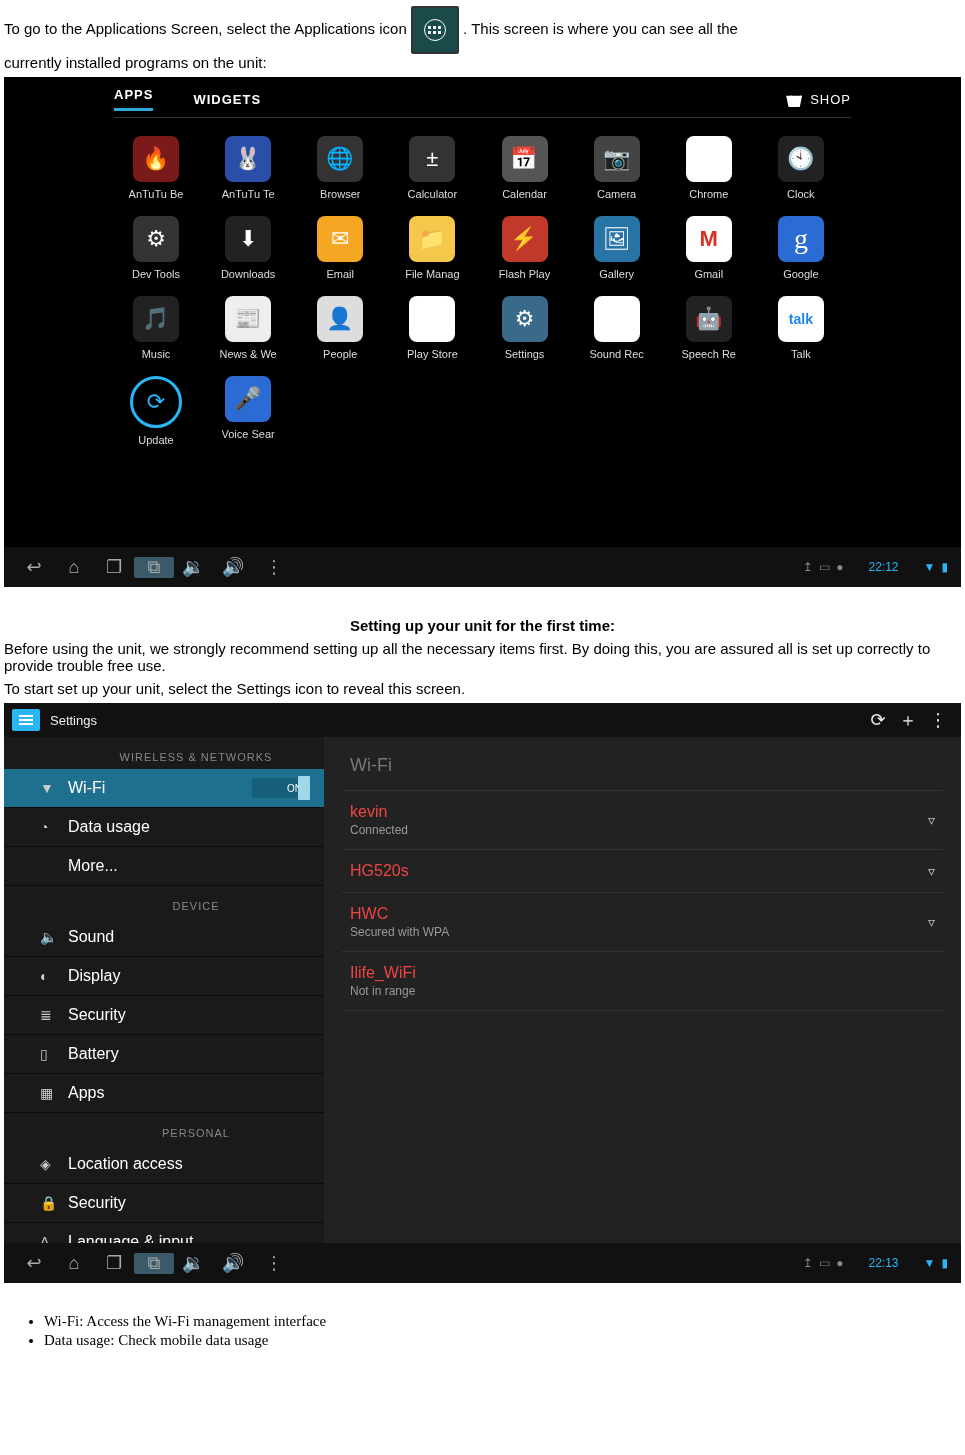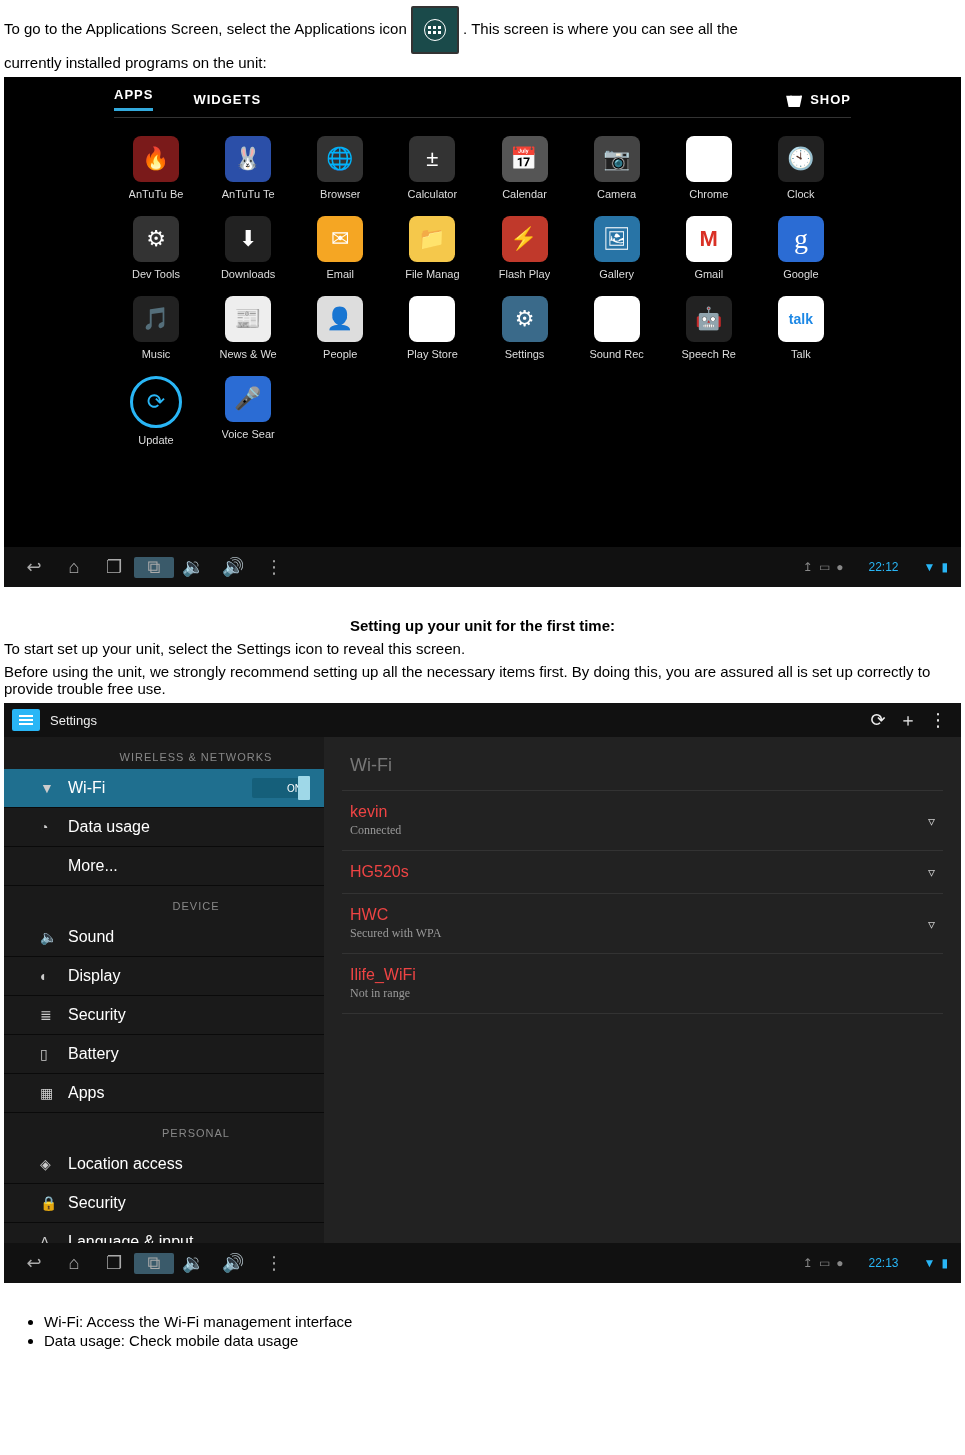--- a/index.html
+++ b/index.html
@@ -8,21 +8,21 @@
   .inline-icon { display:inline-block; width:44px; height:44px; background:#1a4a4a; border:2px solid #333; vertical-align:middle; position:relative; border-radius:2px;}
   .inline-icon .grid { position:absolute; top:50%; left:50%; transform:translate(-50%,-50%); width:22px; height:22px; border:1px solid #fff; border-radius:50%; display:flex; flex-wrap:wrap; align-content:center; justify-content:center; gap:2px; padding:3px; box-sizing:border-box;}
   .inline-icon .grid span{ width:3px;height:3px;background:#fff;}
   
   .shot { background:#000; color:#ccc; margin:2px 0 30px 0; position:relative; }
   .shot1 { height:510px; }
   .tabbar { display:flex; align-items:center; padding:10px 110px 6px 110px; font-size:13px; color:#fff; letter-spacing:1px;}
   .tabbar .tab { margin-right:40px; font-weight:bold; }
   .tabbar .tab.active { border-bottom:3px solid #3ad; padding-bottom:6px;}
   .tabbar .spacer{flex:1;}
-  .shop { display:flex; align-items:center; gap:8px; font-weight:bold;}
+  .shop { display:flex; align-items:center; gap:8px; font-weight:normal;}
   .shop-icon{ width:16px;height:16px; background:#fff; clip-path: polygon(0% 30%, 100% 30%, 85% 100%, 15% 100%); position:relative;}
   .shop-icon::before{content:"";position:absolute;top:-5px;left:4px;width:8px;height:8px;border:2px solid #fff;border-bottom:none;border-radius:4px 4px 0 0;}
   .shop-icon::after{content:"";position:absolute;top:5px;left:5px;border-left:4px solid transparent;border-right:4px solid transparent;  }
   .thin-line{height:1px;background:#333;margin:0 110px 18px 110px;}
   .app-grid { display:grid; grid-template-columns: repeat(8, 1fr); gap:16px 0; padding:0 110px; }
   .app { display:flex; flex-direction:column; align-items:center; font-size:11px; color:#ddd; width:84px;}
   .app .ic { width:46px; height:46px; border-radius:8px; margin-bottom:6px; display:flex; align-items:center; justify-content:center; font-size:22px; color:#fff;}
   .app .lbl{ white-space:nowrap; overflow:hidden; text-overflow:clip; max-width:70px; text-align:left;}
   .navbar { position:absolute; bottom:0; left:0; right:0; height:40px; background:#111; display:flex; align-items:center; padding:0 10px; color:#aaa; font-size:12px;}
   .navbtn{ width:40px; text-align:center; font-size:18px; cursor:default;}
@@ -44,26 +44,26 @@
   .sect-hdr{ font-size:11px; color:#888; letter-spacing:1px; padding:14px 0 6px 64px;text-align:center;}
   .srow{ display:flex; align-items:center; height:38px; padding:0 16px 0 64px; font-size:16px; color:#fff; border-bottom:1px solid #0a0a0a; position:relative;}
   .srow .ric{ position:absolute; left:36px; font-size:14px; color:#ccc;}
   .srow.sel{ background:#1f6f8f;}
   .srow .toggle{ margin-left:auto; width:50px;height:20px;background:#155f7a;border-radius:2px;position:relative;display:flex;align-items:center;justify-content:flex-end;padding-right:6px;font-size:10px;color:#fff;}
   .srow .toggle::after{content:"";position:absolute;right:-2px;top:-2px;width:12px;height:24px;background:#9fd8e8;border-radius:1px;}
   .main{ flex:1; background:#222; padding:0 18px;}
   .main-hdr{ color:#777; font-size:18px; padding:18px 8px 14px 8px; border-bottom:1px solid #333;}
   .net{ padding:12px 8px; border-bottom:1px solid #333; display:flex; align-items:center;}
   .net .nm{ font-size:16px; color:#ef4444;}
-  .net .sub{ font-size:12px; color:#999; margin-top:2px;font-family:Liberation Serif, serif;}
+  .net .sub{ font-size:12px; color:#999; margin-top:2px;}
   .net .col{flex:1;}
   .net .sig{ font-size:14px; color:#ccc;}
   .bold{font-weight:bold;text-align:center;}
   ul.blist{ list-style:disc; padding-left:40px; margin:4px 0;}
-  ul.blist li{ margin:2px 0;}
+  ul.blist li{ margin:2px 0;font-family:Liberation Serif, serif;}
 </style>
 </head>
 <body>
 <div class="page">
 
 <p>
   <span>To go to the Applications Screen, select the Applications icon </span>
   <span class="inline-icon"><span class="grid">
           <span></span>
           <span></span>
@@ -205,22 +205,22 @@
     <span class="tray-ic">↥</span>
     <span class="tray-ic">▭</span>
     <span class="tray-ic">●</span>
     <span class="clock">22:12</span>
     <span class="tray-ic wifi-ic">▼</span>
     <span class="tray-ic batt">▮</span>
   </div>
 </div>
 
 <p class="bold">Setting up your unit for the first time:</p>
+<p>Before using the unit, we strongly recommend setting up all the necessary items first. By doing this, you are assured all is set up correctly to provide trouble free use.</p>
 <p>To start set up your unit, select the Settings icon to reveal this screen.</p>
-<p>Before using the unit, we strongly recommend setting up all the necessary items first. By doing this, you are assured all is set up correctly to provide trouble free use.</p>
 
 <div class="shot shot2">
   <div class="titlebar">
     <div class="sicon"></div>
     <span>Settings</span>
     <div class="flex"></div>
     <div class="act">⟳</div>
     <div class="act">＋</div>
     <div class="act">⋮</div>
   </div>

